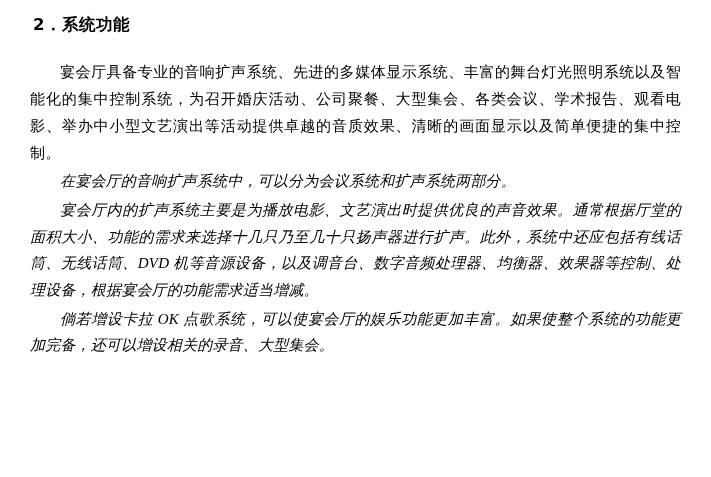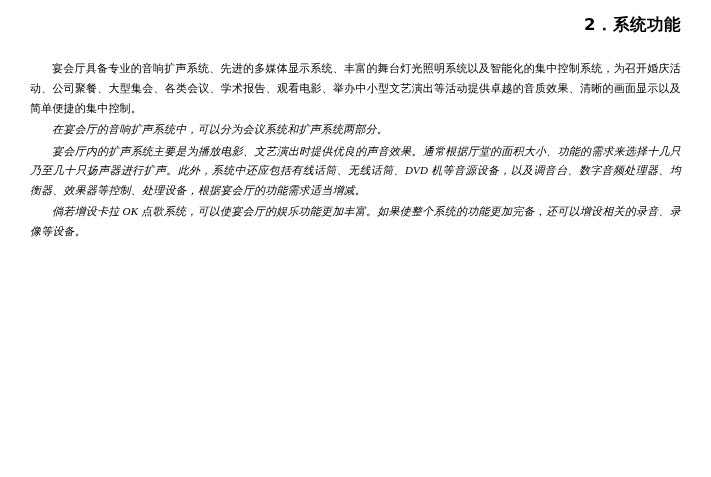--- a/index.html
+++ b/index.html
@@ -21,27 +21,26 @@
     padding: 8px 30px 0 30px;
     position: relative;
   }
   .heading {
     font-family: "DejaVu Sans", "Liberation Sans", sans-serif;
     font-size: 16.5px;
     font-weight: bold;
     letter-spacing: 0.5px;
     margin: 6px 0 0 3px;
     line-height: 1.3;
-    text-align: right;
   }
   .body-block {
     margin-top: 24px;
   }
   p.para {
-    font-size: 11px;
+    font-size: 15px;
     line-height: 1.78;
     margin: 0 0 1px 0;
     text-align: justify;
     text-justify: inter-ideograph;
     text-indent: 2em;
     letter-spacing: 0.2px;
   }
   p.para + p.para {
     margin-top: 2px;
     font-style: italic;
@@ -51,16 +50,16 @@
 <body>
 
 <div class="page">
 
   <h2 class="heading">2．系统功能</h2>
 
   <div class="body-block">
     <p class="para">宴会厅具备专业的音响扩声系统、先进的多媒体显示系统、丰富的舞台灯光照明系统以及智能化的集中控制系统，为召开婚庆活动、公司聚餐、大型集会、各类会议、学术报告、观看电影、举办中小型文艺演出等活动提供卓越的音质效果、清晰的画面显示以及简单便捷的集中控制。</p>
     <p class="para">在宴会厅的音响扩声系统中，可以分为会议系统和扩声系统两部分。</p>
     <p class="para">宴会厅内的扩声系统主要是为播放电影、文艺演出时提供优良的声音效果。通常根据厅堂的面积大小、功能的需求来选择十几只乃至几十只扬声器进行扩声。此外，系统中还应包括有线话筒、无线话筒、DVD 机等音源设备，以及调音台、数字音频处理器、均衡器、效果器等控制、处理设备，根据宴会厅的功能需求适当增减。</p>
-    <p class="para">倘若增设卡拉 OK 点歌系统，可以使宴会厅的娱乐功能更加丰富。如果使整个系统的功能更加完备，还可以增设相关的录音、录像等设备。</p>
+    <p class="para">倘若增设卡拉 OK 点歌系统，可以使宴会厅的娱乐功能更加丰富。如果使整个系统的功能更加完备，还可以增设相关的录音、大型集会。</p>
   </div>
 
 </div>
 
 </body></html>

